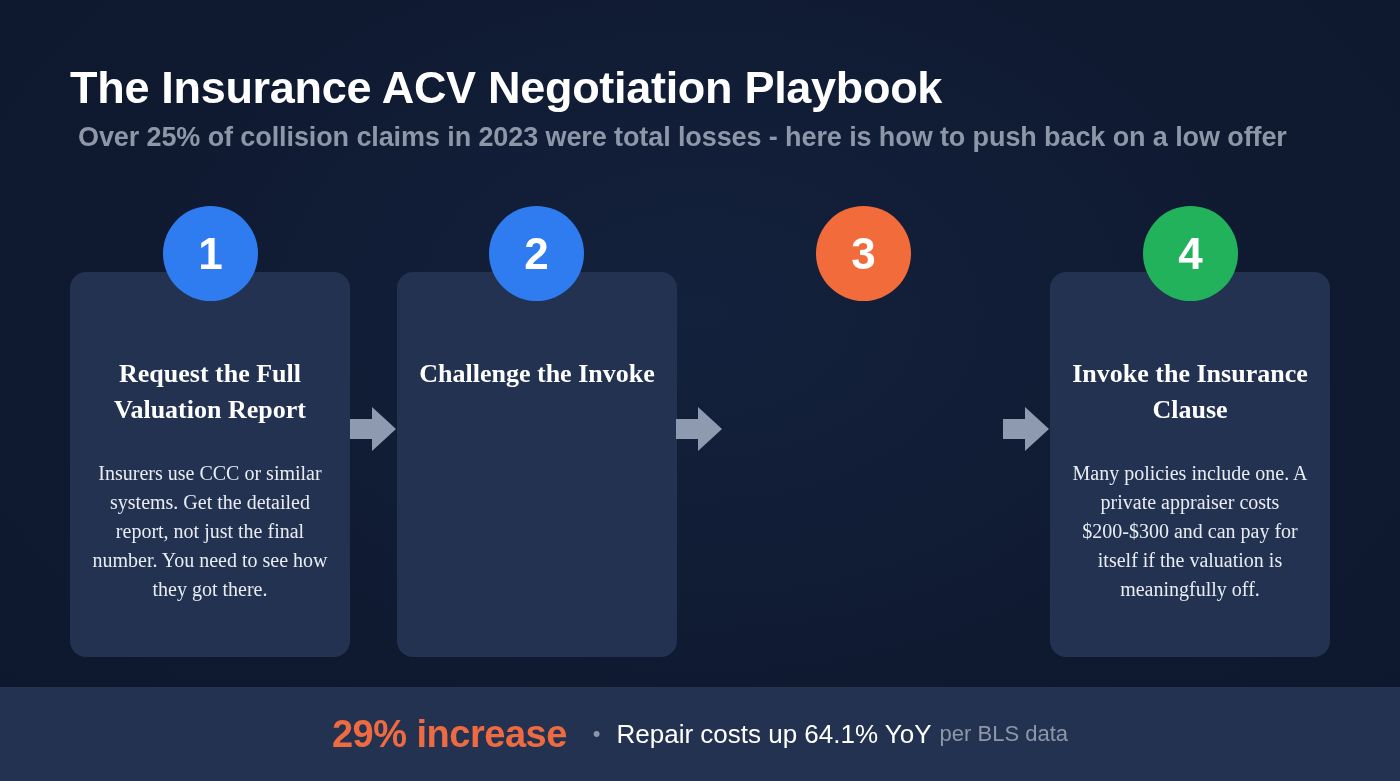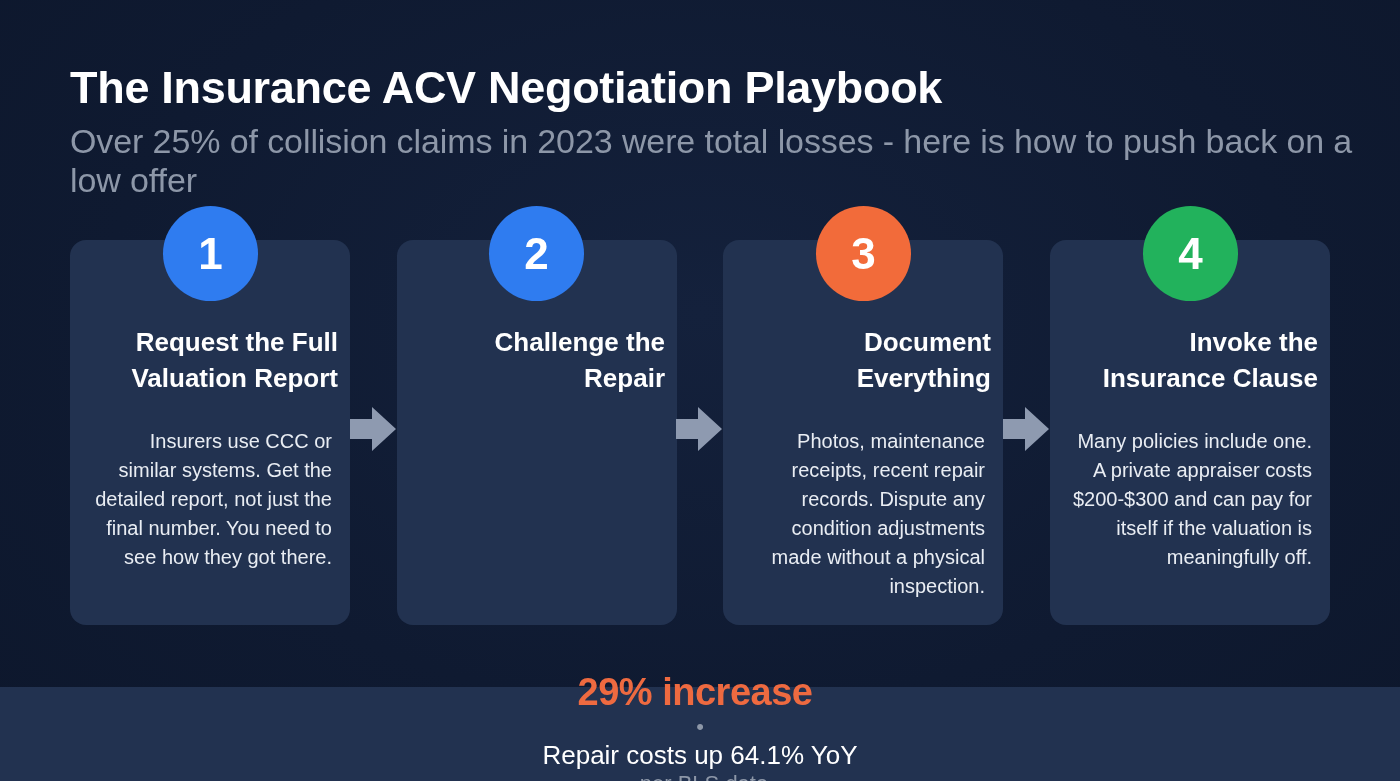--- a/index.html
+++ b/index.html
@@ -12,30 +12,31 @@
     position: relative; width: 1400px; height: 781px;
     background: radial-gradient(ellipse at 50% 40%, #14213c 0%, #0f1a31 60%, #0d172c 100%);
     padding-left: 35px;
   }
   .title {
     position: absolute; left: 70px; top: 62px;
     font-size: 45px; font-weight: 700; color: #ffffff;
     letter-spacing: -0.3px;
   }
   .subtitle {
-    position: absolute; left: 70px; top: 122px;
-    font-size: 34px; font-weight: 400; color: #8d97a8;
+    position: absolute; left: 78px; top: 122px;
+    font-size: 27px; font-weight: 700; color: #8d97a8;
     letter-spacing: -0.1px;
   }
   .steps { position: absolute; left: 0; top: 0; width: 1400px; height: 680px; }
   .card {
-    position: absolute; top: 240px; width: 280px; height: 385px;
+    position: absolute; top: 272px; width: 280px; height: 385px;
     background: #223250;
     border-radius: 16px;
-    text-align: right;
+    text-align: center;
+    font-family: Liberation Serif, serif;
   }
   .badge {
     position: absolute; top: 206px; width: 95px; height: 95px;
     border-radius: 50%;
     display: flex; align-items: center; justify-content: center;
     color: #ffffff; font-size: 44px; font-weight: 700;
   }
   .card-title {
     position: absolute; left: 0; right: 0; top: 84px;
     font-size: 26px; font-weight: 700; color: #ffffff;
@@ -47,21 +48,20 @@
     line-height: 29px; padding: 0 18px; margin-top: 11px;
   }
   .arrow {
     position: absolute; top: 405px; width: 48px; height: 48px;
   }
   .footer {
     position: absolute; left: 0; top: 687px; width: 1400px; height: 94px;
     background: #223250;
     display: flex; align-items: center; justify-content: center;
     white-space: nowrap;
-    flex-direction: column;
   }
   .stat-big {
     color: #ee6a40; font-size: 38px; font-weight: 700; letter-spacing: -0.5px;
     margin-right: 10px;
   }
   .stat-text { color: #ffffff; font-size: 26px; font-weight: 400; }
   .dot { color: #8d97a8; font-size: 22px; margin: 0 16px; }
   .stat-muted { color: #8d97a8; font-size: 22px; font-weight: 400; margin-left: 8px; }
 </style>
 </head>
@@ -78,32 +78,28 @@
       <div class="card-title">Request the Full Valuation Report</div>
       <div class="card-body">Insurers use CCC or similar systems. Get the detailed report, not just the final number. You need to see how they got there.</div>
     </div>
     <div class="badge" style="left:163px; background:#2f7cf0;">1</div>
 
     <svg class="arrow" style="left:350px;" viewBox="0 0 48 48">
       <polygon points="0,14 22,14 22,2 46,24 22,46 22,34 0,34" fill="#8e9ab0"></polygon>
     </svg>
 
     <div class="card" style="left:397px;">
-      <div class="card-title">Challenge the Repair</div>
+      <div class="card-title">Challenge the Invoke</div>
     </div>
     <div class="badge" style="left:489px; background:#2f7cf0;">2</div>
 
     <svg class="arrow" style="left:676px;" viewBox="0 0 48 48">
       <polygon points="0,14 22,14 22,2 46,24 22,46 22,34 0,34" fill="#8e9ab0"></polygon>
     </svg>
 
-    <div class="card" style="left:723px;">
-      <div class="card-title">Document Everything</div>
-      <div class="card-body">Photos, maintenance receipts, recent repair records. Dispute any condition adjustments made without a physical inspection.</div>
-    </div>
     <div class="badge" style="left:816px; background:#f26b3a;">3</div>
 
     <svg class="arrow" style="left:1003px;" viewBox="0 0 48 48">
       <polygon points="0,14 22,14 22,2 46,24 22,46 22,34 0,34" fill="#8e9ab0"></polygon>
     </svg>
 
     <div class="card" style="left:1050px;">
       <div class="card-title">Invoke the Insurance Clause</div>
       <div class="card-body">Many policies include one. A private appraiser costs $200-$300 and can pay for itself if the valuation is meaningfully off.</div>
     </div>

